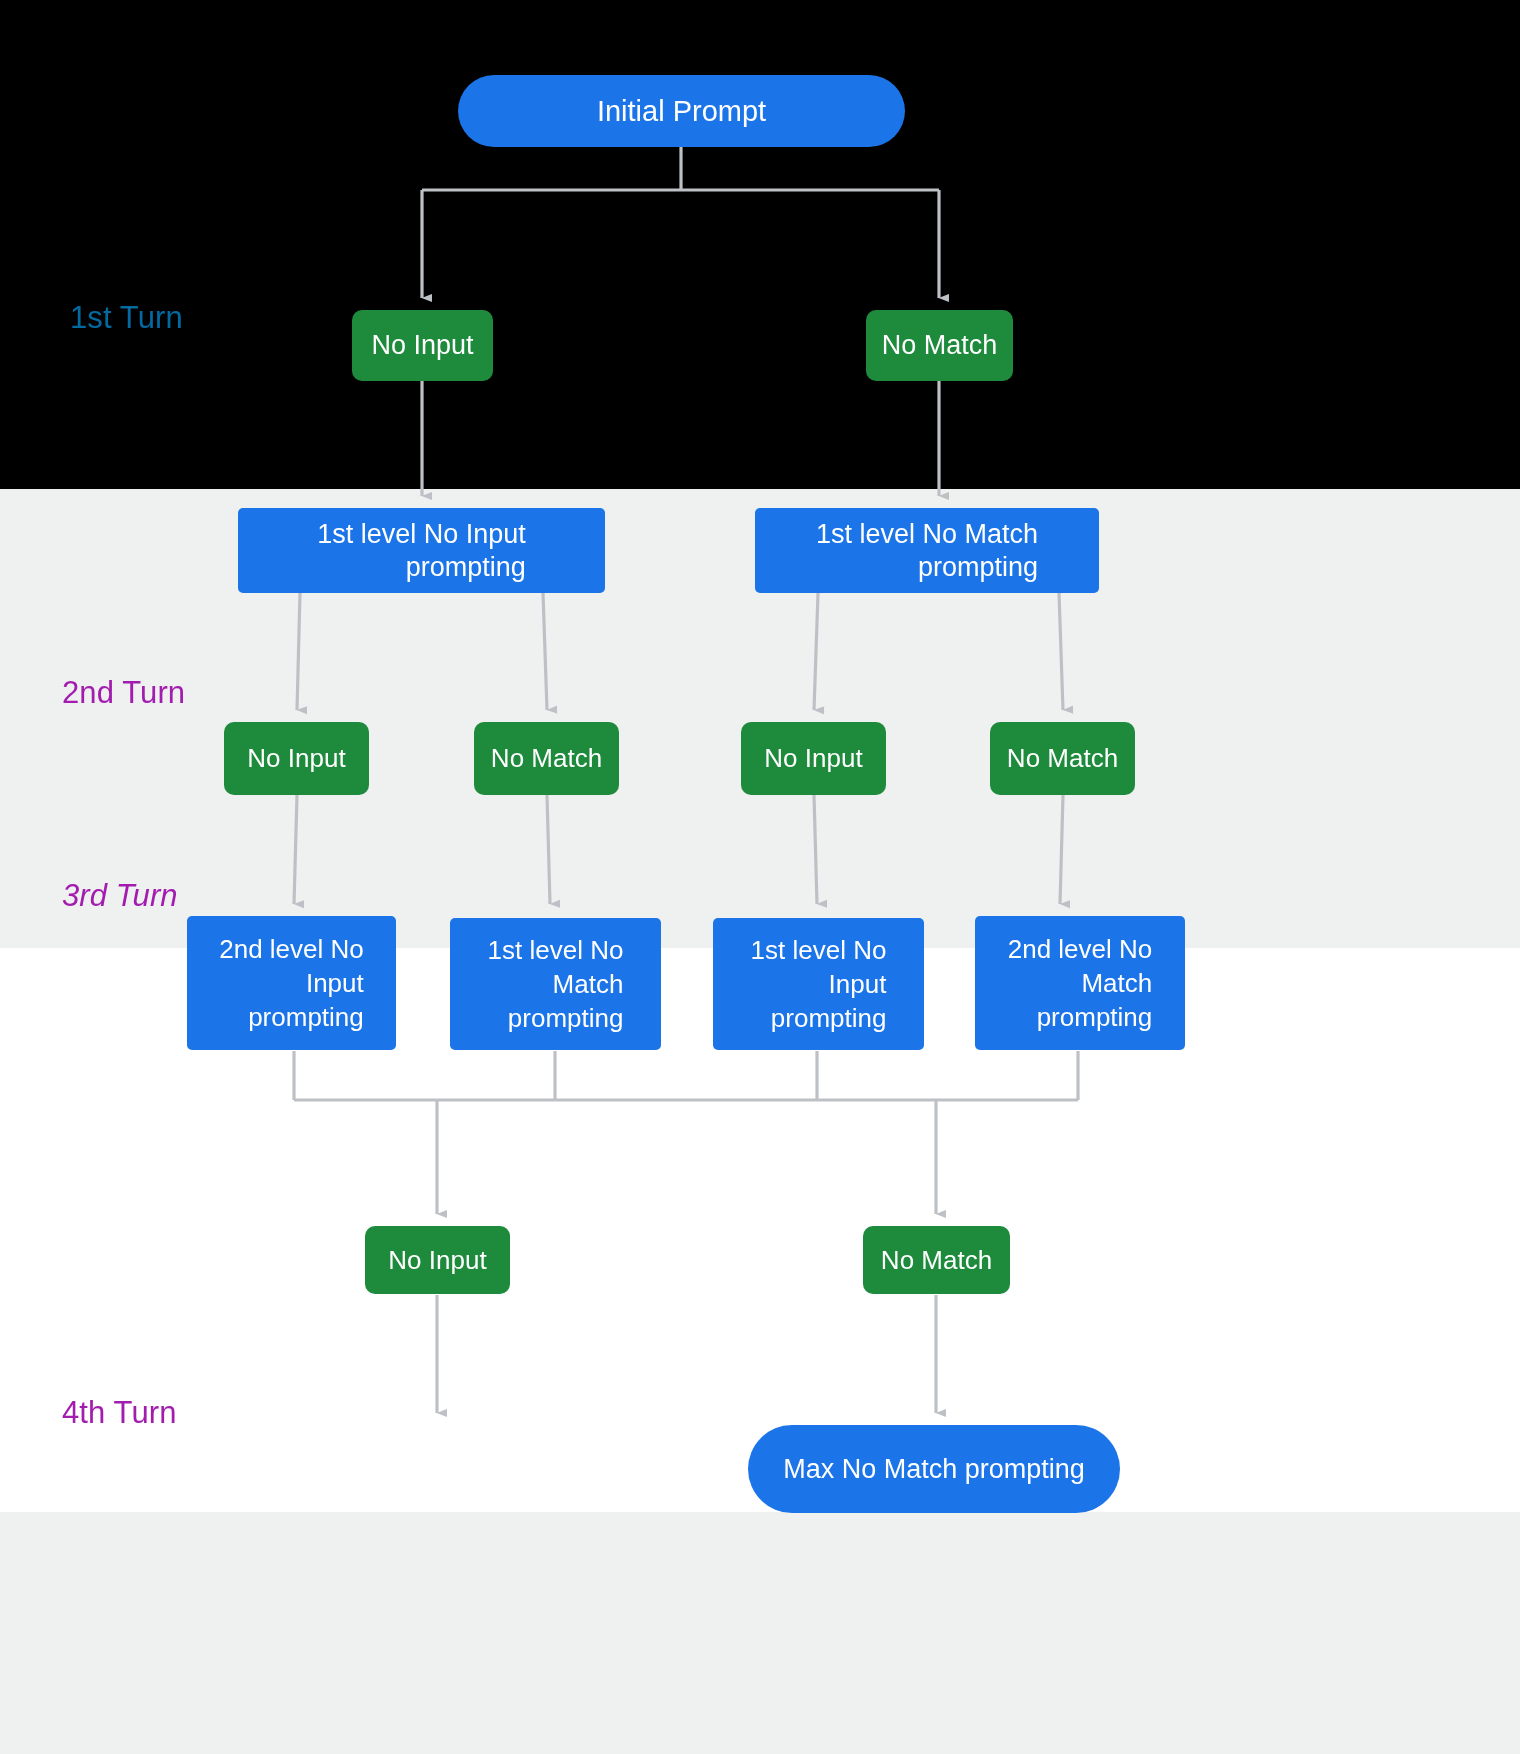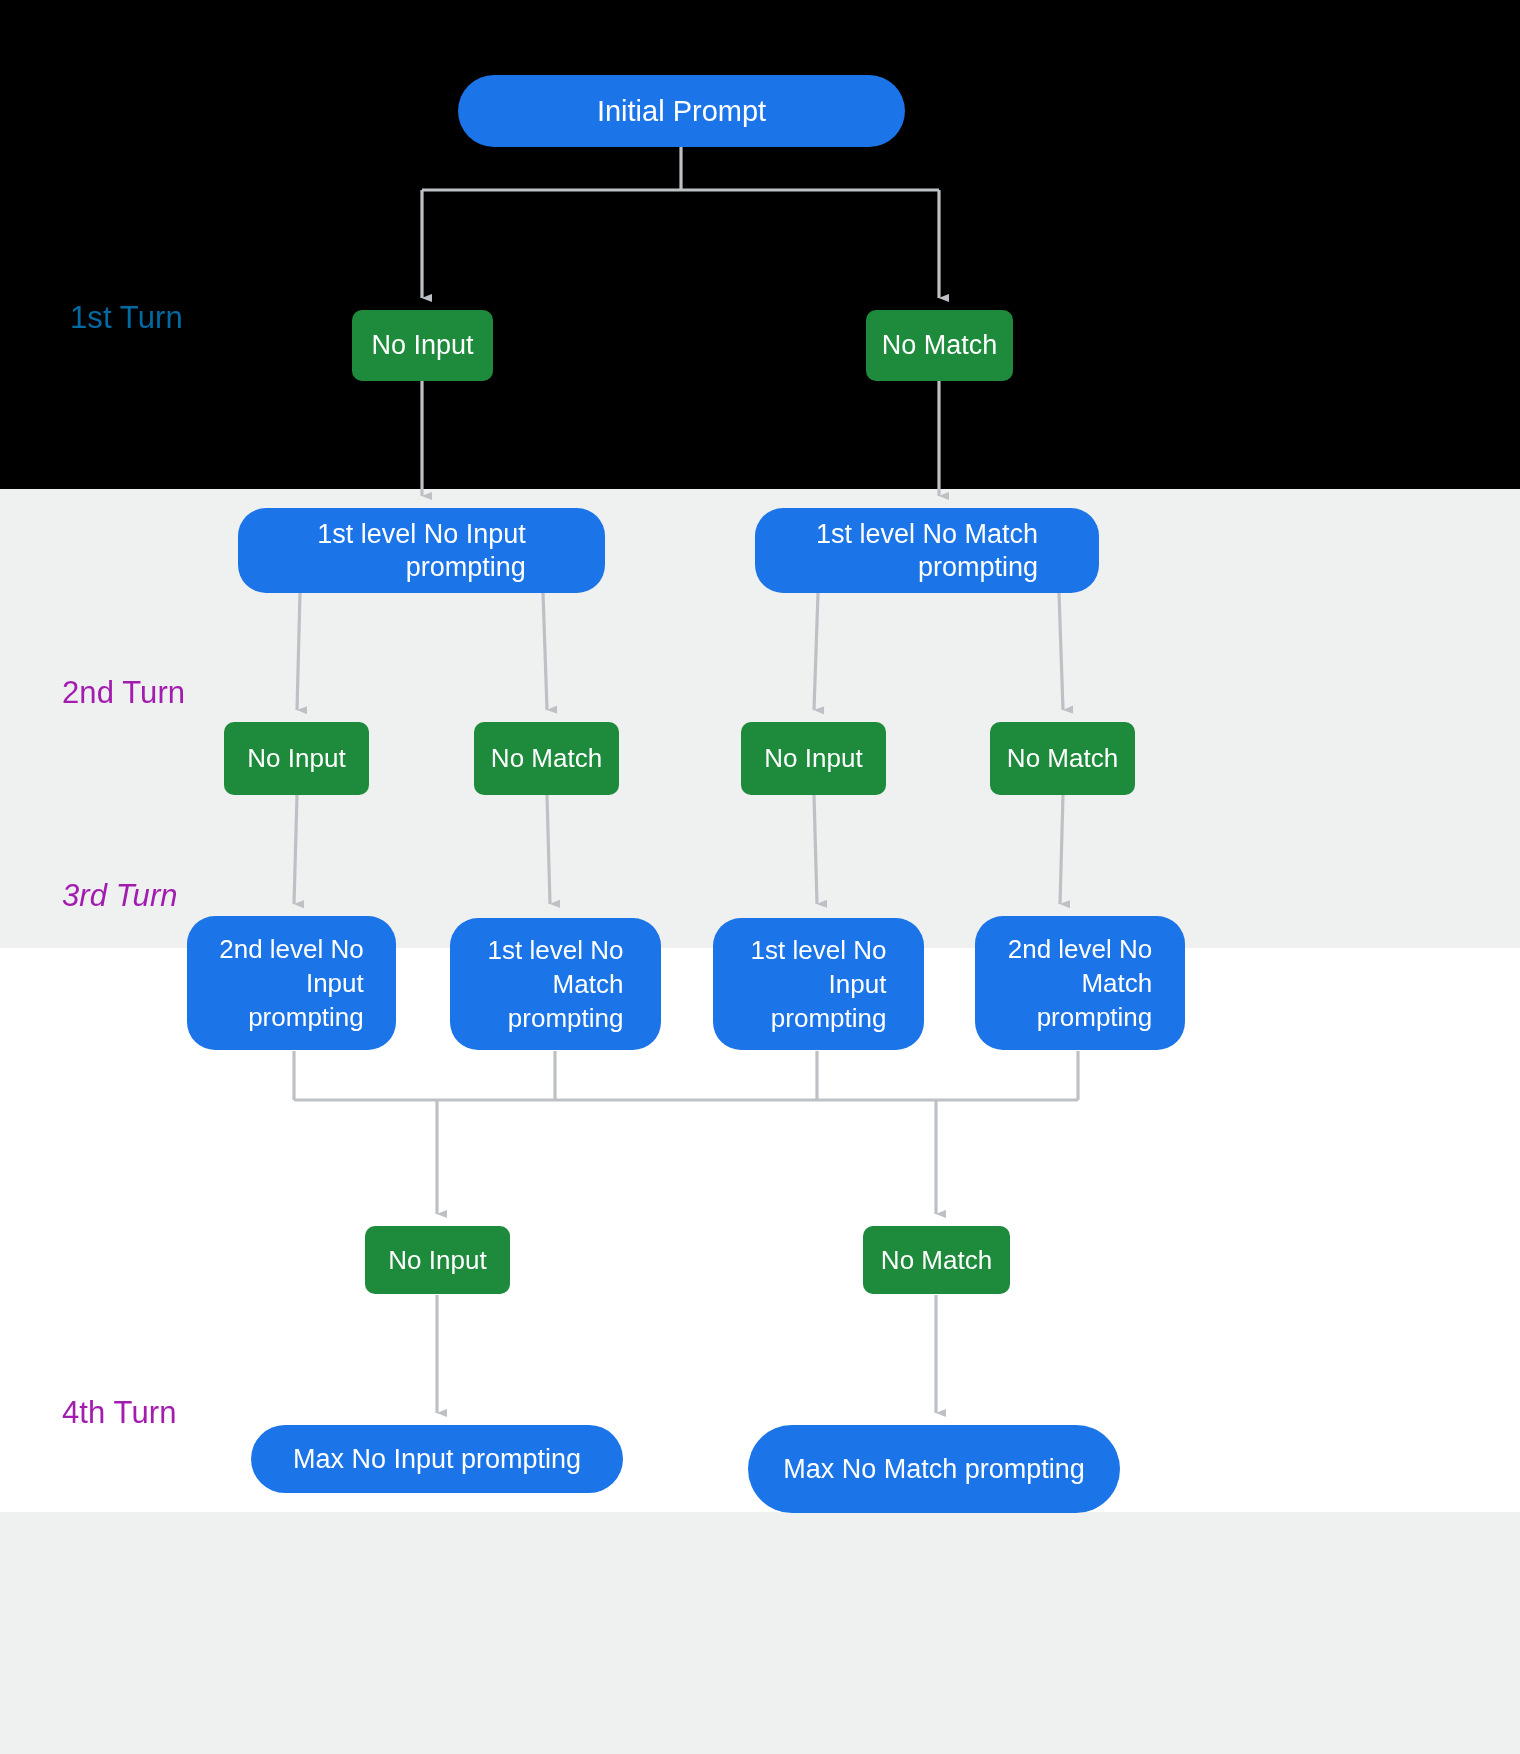--- a/index.html
+++ b/index.html
@@ -61,21 +61,21 @@
     justify-content: center;
     text-align: center;
     color: #ffffff;
     box-sizing: border-box;
     padding: 2px 10px;
   }
   .node-blue  { background: #1b74e8; text-align: right; }
   .node-green { background: #1d8a3c; align-items: center; }
 
   .shape-pill  { border-radius: 999px; }
-  .shape-round { border-radius: 28px; }
+  .shape-round { border-radius: 5px; }
   .shape-soft  { border-radius: 10px; }
 
   .node-text {
     display: block;
     white-space: pre-line;
   }
 
   
   #node-initial-prompt { left: 458px; top: 75px;  width: 447px; height: 72px;  font-size: 29px; }
 
@@ -210,20 +210,17 @@
 prompting</span>
   </div>
 
   <div class="node node-green shape-soft" id="node-t3-no-input">
     <span class="node-text">No Input</span>
   </div>
   <div class="node node-green shape-soft" id="node-t3-no-match">
     <span class="node-text">No Match</span>
   </div>
 
-  <div class="node node-blue shape-pill" id="node-t4-max-ni">
-    <span class="node-text">Max No Input prompting</span>
-  </div>
   <div class="node node-blue shape-pill" id="node-t4-max-nm">
     <span class="node-text">Max No Match prompting</span>
   </div>
 
 </div>
 
 </body></html>

